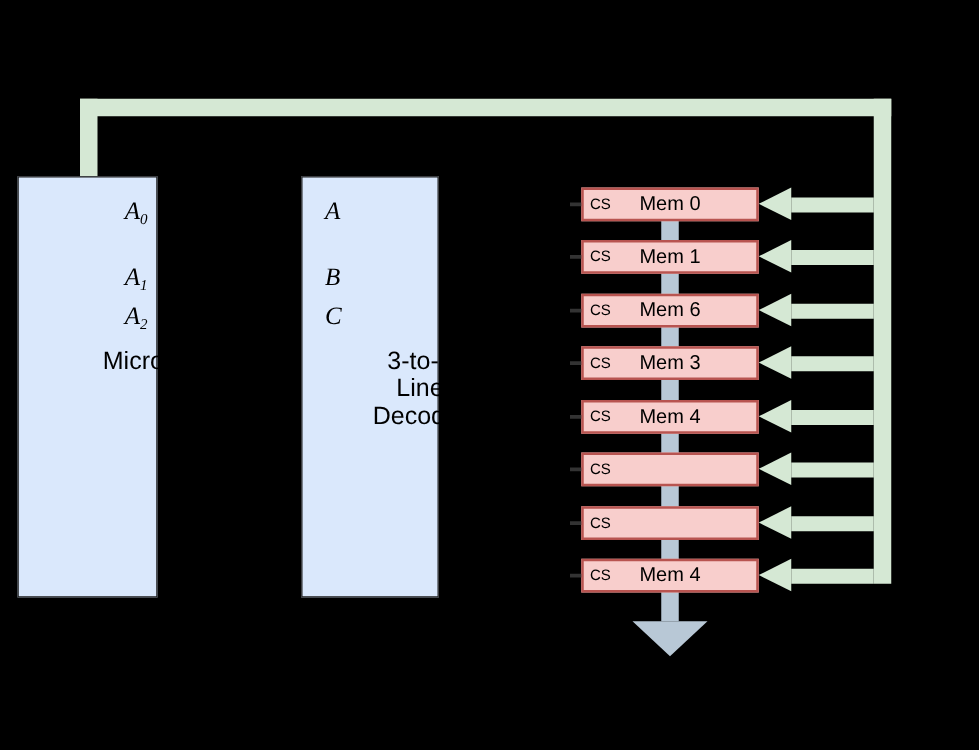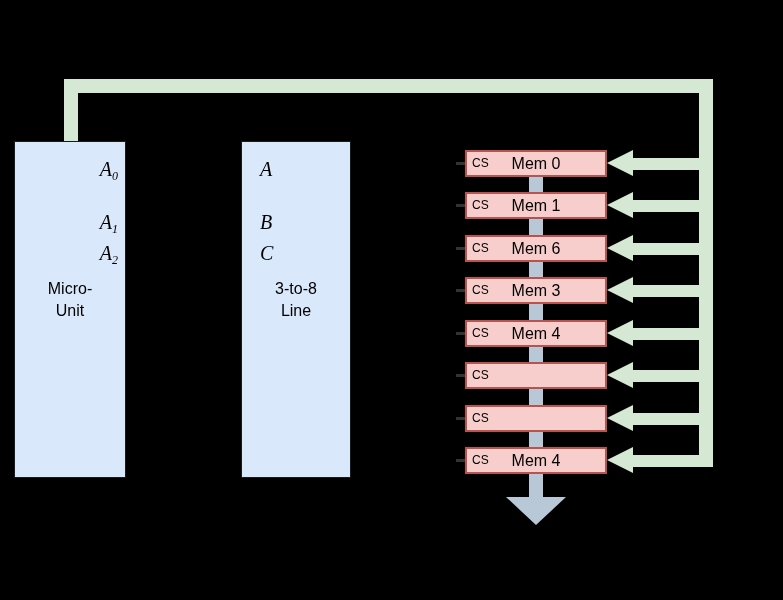--- a/index.html
+++ b/index.html
@@ -32,21 +32,21 @@
   .port{
     position:absolute;left:0;width:100%;height:28px;line-height:28px;box-sizing:border-box;
     font-family:"Liberation Serif",serif;font-style:italic;font-size:20px;color:var(--text);padding-left:13px;
   }
   .port .sub{font-style:italic;font-size:12px;vertical-align:-4px;}
   #mpu .port{text-align:right;padding-right:7px;}
   #decoder .port{text-align:left;padding-left:18px;}
   .p0{top:13px;} .p1{top:66px;} .p2{top:97px;}
   .block-label{
     position:absolute;top:136px;left:0;width:100%;text-align:center;
-    font-size:16px;line-height:22px;color:var(--text);
+    font-size:20px;line-height:22px;color:var(--text);padding-left:40px;
   }
   
   .mem{
     position:absolute;left:465px;width:142px;height:27px;box-sizing:border-box;
     background:var(--mem_fill);border:2px solid var(--mem_border);z-index:2;
   }
   .mem .cs{
     position:absolute;left:5px;top:0;height:23px;line-height:23px;
     font-size:12px;color:var(--text);
   }
@@ -84,31 +84,31 @@
   <div class="branch-head" style="left:607px;top:405px"></div>
   <div class="branch-shaft" style="left:633px;top:455px;width:66px;height:12px"></div>
   <div class="branch-head" style="left:607px;top:447px"></div>
 
   <div class="block" id="mpu">
     <div class="port p0"><span>A</span><span class="sub">0</span></div>
     <div class="port p1"><span>A</span><span class="sub">1</span></div>
     <div class="port p2"><span>A</span><span class="sub">2</span></div>
     <div class="block-label">
       <div>Micro-</div>
-      <div>Unit</div>
     </div>
   </div>
 
   <div class="block" id="decoder">
     <div class="port p0"><span>A</span></div>
     <div class="port p1"><span>B</span></div>
     <div class="port p2"><span>C</span></div>
     <div class="block-label">
       <div>3-to-8</div>
       <div>Line</div>
+      <div>Decoder</div>
     </div>
   </div>
 
   <div class="mem" style="top:150px">
     <span class="dash"></span>
     <span class="cs">CS</span>
     <span class="mem-label">Mem 0</span>
   </div>
   <div class="mem" style="top:192px">
     <span class="dash"></span>

